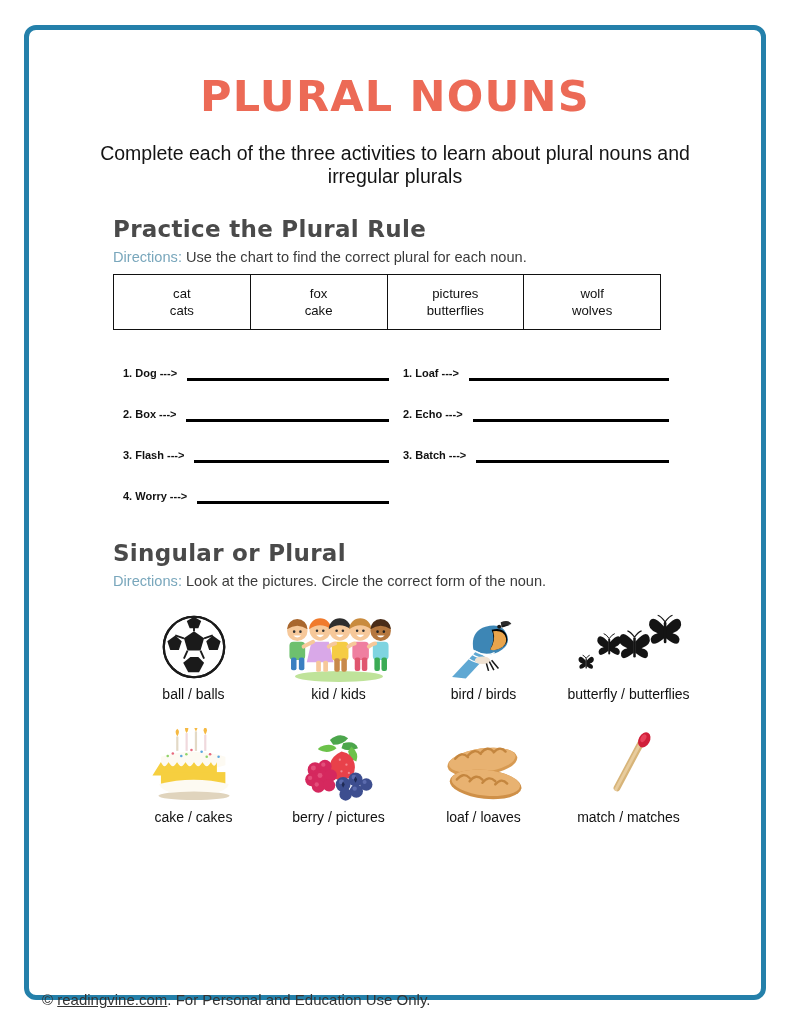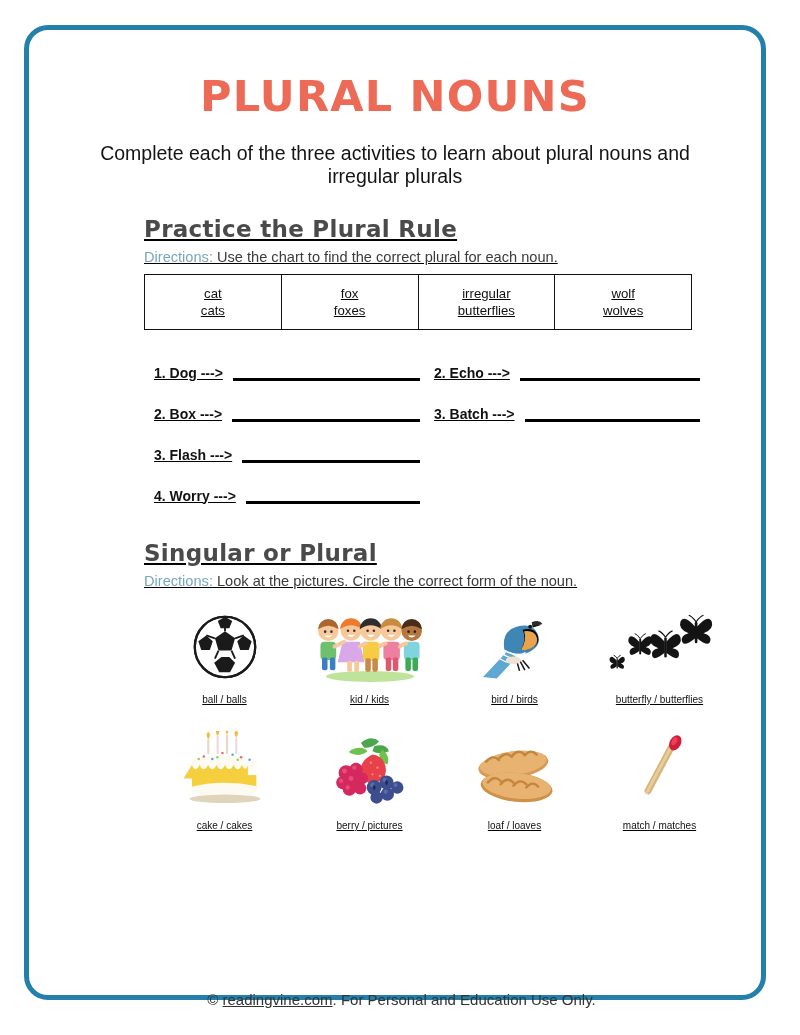--- a/index.html
+++ b/index.html
@@ -6,21 +6,21 @@
   body{
     width:800px;height:1035px;background:#ffffff;
     font-family:"Liberation Sans",sans-serif;
     -webkit-font-smoothing:antialiased;
     overflow:hidden;
   }
   .page{
     position:absolute;left:24px;top:25px;
     width:742px;height:975px;
     border:5px solid #2480AA;
-    border-radius:24px;
+    border-radius:12px;
     background:#ffffff;
     box-sizing:border-box;
   }
   .inner{position:relative;width:100%;height:100%;}
 
   
   .title{
     text-align:center;
     margin-top:41px;
     font-size:43px;
@@ -33,21 +33,21 @@
     text-align:center;
     margin:21px auto 0 auto;
     width:620px;
     font-size:19.5px;
     line-height:23px;
     color:#141414;
     font-weight:500;
   }
 
   
-  .section{padding-left:115px;padding-right:40px;text-decoration:underline;}
+  .section{padding-left:84px;padding-right:40px;}
   .sec-heading{
     font-size:23px;
     font-weight:bold;
     color:#4a4a4a;
     font-family:"DejaVu Sans",sans-serif;
     letter-spacing:.3px;
   }
   .directions{
     font-size:14.6px;
     color:#3b3b3b;
@@ -89,21 +89,21 @@
     margin-top:22px;
     display:flex;
     width:560px;
   }
   .ex-col{width:280px;}
   .ex-row{
     display:flex;align-items:center;
     height:41px;
   }
   .ex-label{
-    font-size:14px;font-weight:bold;color:#111;
+    font-size:11px;font-weight:bold;color:#111;
     white-space:nowrap;
   }
   .ex-line{
     flex:1;
     height:0;
     border-top:3.2px solid #000;
     margin-left:10px;
     margin-right:14px;
     position:relative;top:7px;
   }
@@ -116,32 +116,31 @@
   .pic-row{display:flex;}
   .pic-cell{
     width:145px;
     text-align:center;
   }
   .pic-art{
     height:78px;
     display:flex;align-items:flex-end;justify-content:center;
   }
   .pic-label{
-    margin-top:11px;
-    font-size:10px;
+    margin-top:3px;
+    font-size:14px;
     color:#111;
     white-space:nowrap;
   }
   .pic-row.second{margin-top:26px;}
 
   
   .footer{
     position:absolute;
     left:13px;right:0;bottom:28px;
-    text-align:center;
     font-size:15px;
     color:#333;
   }
   .footer .lnk{text-decoration:underline;}
 </style>
 </head>
 <body>
 
 <div class="page" style="border-color: rgb(36, 128, 170);">
 <div class="inner">
@@ -158,24 +157,24 @@
 
     <table class="rules-table">
       <tbody>
       <tr class="body-row">
         <td>
           <span>cat</span><br>
           <span>cats</span>
         </td>
         <td>
           <span>fox</span><br>
-          <span>foxes</span>
+          <span>cake</span>
         </td>
         <td>
-          <span>irregular</span><br>
+          <span>pictures</span><br>
           <span>butterflies</span>
         </td>
         <td>
           <span>wolf</span><br>
           <span>wolves</span>
         </td>
       </tr>
     </tbody>
         </table>
 
@@ -192,20 +191,24 @@
         <div class="ex-row">
           <span class="ex-label">3. Flash ---&gt;</span>
           <span class="ex-line"></span>
         </div>
         <div class="ex-row">
           <span class="ex-label">4. Worry ---&gt;</span>
           <span class="ex-line"></span>
         </div>
       </div>
       <div class="ex-col">
+        <div class="ex-row">
+          <span class="ex-label">1. Loaf  ---&gt;</span>
+          <span class="ex-line"></span>
+        </div>
         <div class="ex-row">
           <span class="ex-label">2. Echo ---&gt;</span>
           <span class="ex-line"></span>
         </div>
         <div class="ex-row">
           <span class="ex-label">3. Batch ---&gt;</span>
           <span class="ex-line"></span>
         </div>
       </div>
     </div>

